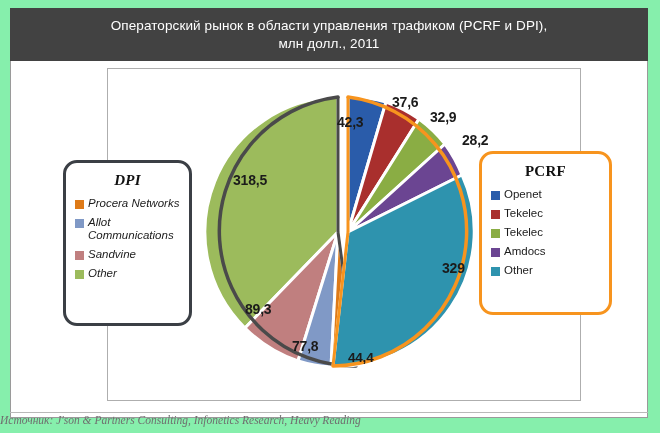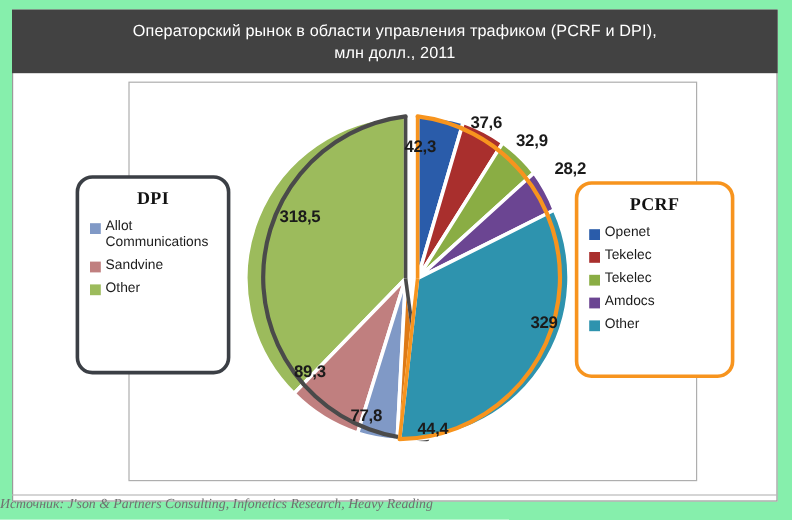--- a/index.html
+++ b/index.html
@@ -94,24 +94,25 @@
 
   
   .legend-box {
     position: absolute;
     background: #ffffff;
     box-sizing: border-box;
     border-radius: 14px;
   }
   .legend-box.dpi {
     left: 63px;
-    top: 146px;
+    top: 160px;
     width: 129px;
     height: 166px;
     border: 3px solid #3b3f45;
+    font-style: italic;
   }
   .legend-box.pcrf {
     left: 479px;
     top: 151px;
     width: 133px;
     height: 164px;
     border: 3px solid #f7941e;
   }
   .legend-title {
     text-align: center;
@@ -232,20 +233,24 @@
     <div class="dlabel" style="left:41px; top:80px;">318,5</div>
     <div class="dlabel" style="left:53px; top:209px;">89,3</div>
     <div class="dlabel" style="left:100px; top:246px;">77,8</div>
     <div class="dlabel small" style="left:156px; top:258px;">44,4</div>
   </div>
 
   <div class="legend-box dpi">
     <div class="legend-title">DPI</div>
     <ul class="legend-list">
       <li class="legend-item">
+        <span class="legend-swatch" style="background:#de7a17"></span>
+        <span class="legend-label">Procera Networks</span>
+      </li>
+      <li class="legend-item">
         <span class="legend-swatch" style="background:#8099c6"></span>
         <span class="legend-label">Allot Communications</span>
       </li>
       <li class="legend-item">
         <span class="legend-swatch" style="background:#c07f7f"></span>
         <span class="legend-label">Sandvine</span>
       </li>
       <li class="legend-item">
         <span class="legend-swatch" style="background:#9cbb5c"></span>
         <span class="legend-label">Other</span>

